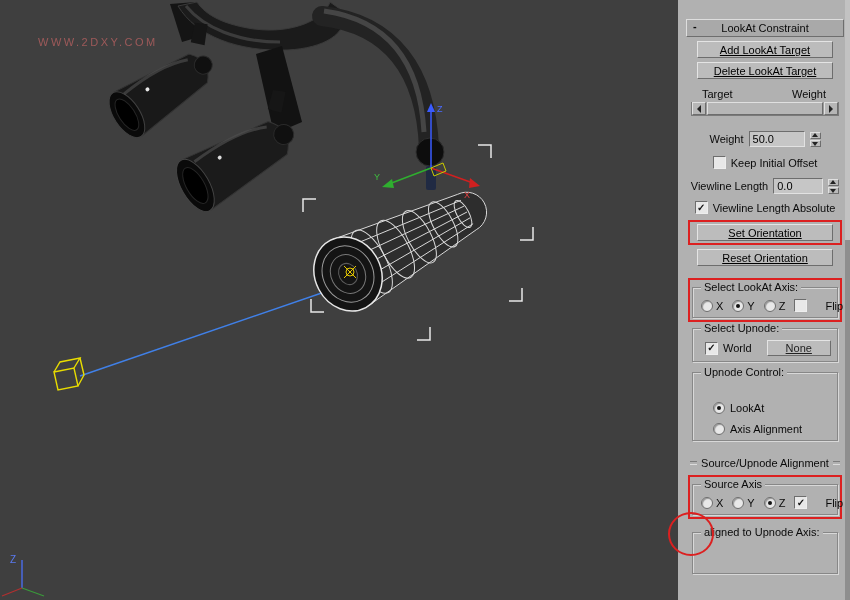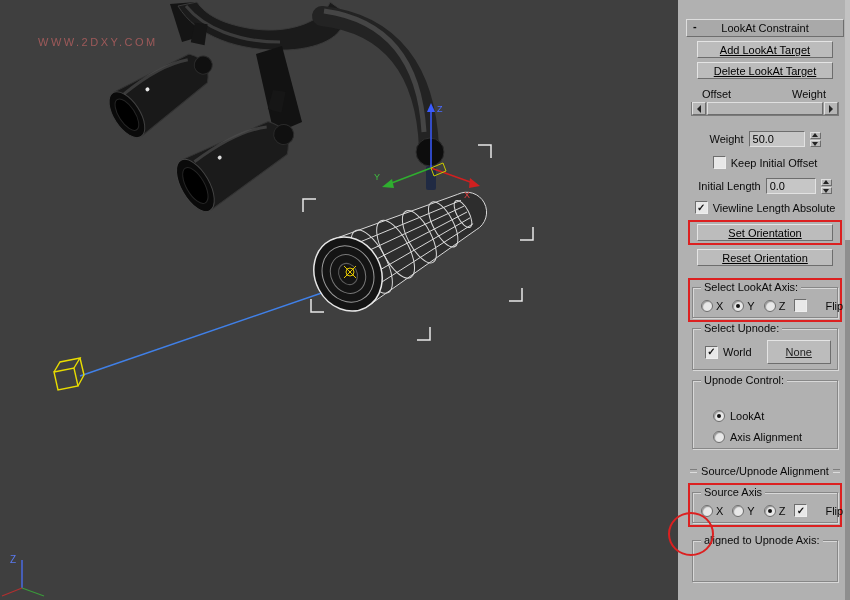--- a/index.html
+++ b/index.html
@@ -15,21 +15,21 @@
            overflow:hidden; color:#0a0a0a; font-size:11px; }
 
   .rollout { position:relative; height:16px; background:#a9a9a9;
              border:1px solid; border-color:#dedede #6e6e6e #6e6e6e #dedede;
              display:flex; align-items:center; justify-content:center; }
   .rollout .collapse { position:absolute; left:6px; top:0; font-weight:bold; }
 
   .btn { display:block; width:136px; height:17px; margin:4px auto 0; background:#bcbcbc;
          border:1px solid; border-color:#e4e4e4 #6d6d6d #6d6d6d #e4e4e4;
          font-family:inherit; font-size:11px; color:#000; padding:0; line-height:14px; cursor:default;text-decoration:underline; }
-  .btn.small { display:inline-block; width:66px; height:24px; margin:0; color:#222; }
+  .btn.small { display:inline-block; width:66px; height:16px; margin:0; color:#222; }
 
   .listheader { display:flex; justify-content:space-between; margin-top:9px; padding:0 18px 2px 16px; }
 
   .listbox { width:148px; height:76px; margin:0 auto; background:#05051c;
              border:1px solid; border-color:#5f5f5f #e0e0e0 #e0e0e0 #5f5f5f;
              overflow:hidden; box-sizing:border-box; }
   .listrow.selected { height:15px; background:#2e52cf; color:#fff; font-size:10px;
                       line-height:15px; padding:0 2px; white-space:nowrap; overflow:hidden; }
 
   .hscroll { width:148px; height:14px; margin:0 auto; display:flex; background:#9a9a9a;
@@ -201,21 +201,21 @@
 
     <div class="rollout">
       <span class="collapse">-</span>
       <span>LookAt Constraint</span>
     </div>
 
     <button class="btn">Add LookAt Target</button>
     <button class="btn">Delete LookAt Target</button>
 
     <div class="listheader">
-      <span>Offset</span>
+      <span>Target</span>
       <span>Weight</span>
     </div>
 
     <div class="hscroll">
       <div class="sbtn">
           <span class="tri-left"></span>
         </div>
       <div class="sthumb"></div>
       <div class="sbtn">
           <span class="tri-right"></span>
@@ -230,21 +230,21 @@
           <span class="down"></span>
         </div>
     </div>
 
     <div class="row mt9">
       <span class="checkbox"></span>
       <label>Keep Initial Offset</label>
     </div>
 
     <div class="row mt9">
-      <label>Initial Length</label>
+      <label>Viewline Length</label>
       <input class="field" style="width: 42px;" value="0.0">
       <div class="spinner">
           <span class="up"></span>
           <span class="down"></span>
         </div>
     </div>
 
     <div class="row mt7">
       <span class="checkbox checked"></span>
       <label>Viewline Length Absolute</label>

